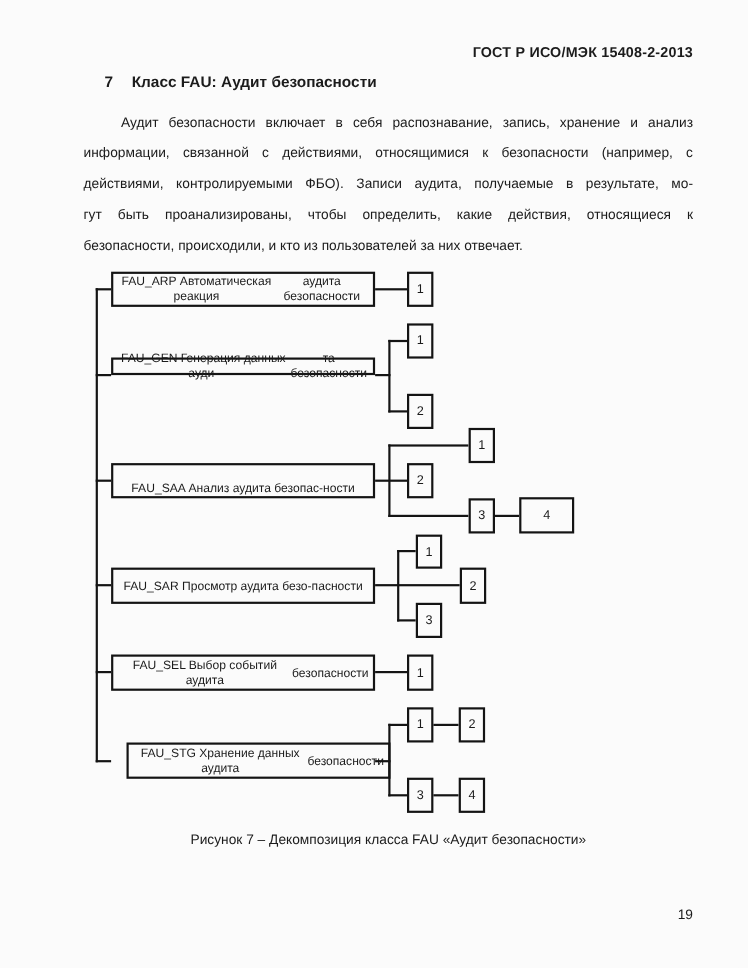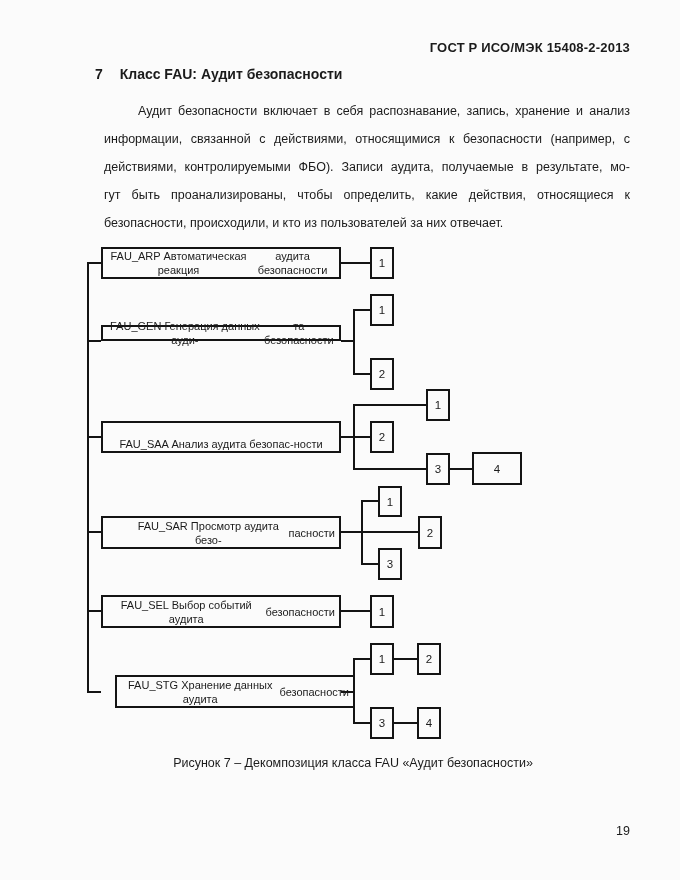--- a/index.html
+++ b/index.html
@@ -6,21 +6,21 @@
   .page {
     position:relative; width:680px; height:880px; overflow:hidden;
     background:#fbfbfb; color:#1b1b1b;
     font-family:"Liberation Sans", sans-serif;
     border-radius:13px;
   }
   .hdr   { position:absolute; top:40px; right:50px; font-size:13px; font-weight:bold; letter-spacing:0.2px; }
   .title { position:absolute; top:66px; left:95px;  font-size:14px; font-weight:bold; }
   .title .num { display:inline-block; margin-right:13px; }
   .para  { position:absolute; top:97px; left:76px; width:554px; font-size:12.5px; line-height:28px; }
-  .pl        { text-align:justify; text-align-last:justify;margin-left:28px; }
+  .pl        { text-align:justify; text-align-last:justify; }
   .pl.first  { text-indent:34px; }
   .pl.last   { text-align:justify; text-align-last:left; }
 
   .box {
     position:absolute; box-sizing:border-box;
     border:2px solid #141414; background:#fbfbfb;
     display:flex; align-items:center; justify-content:center; text-align:center;
   }
   .fam { flex-direction:row; font-size:11px; line-height:14px; padding:0 4px; }
   .numbox { font-size:11.5px; }
@@ -84,21 +84,21 @@
     <div class="ln" style="left:341px; top:436px; width:29px; height:2px;"></div>
     <div class="ln" style="left:353px; top:404px; width:2px; height:66px;"></div>
     <div class="ln" style="left:353px; top:404px; width:73px; height:2px;"></div>
     <div class="box numbox" style="left:426px; top:389px; width:24px; height:32px;">1</div>
     <div class="box numbox" style="left:370px; top:421px; width:24px; height:32px;">2</div>
     <div class="ln" style="left:353px; top:468px; width:73px; height:2px;"></div>
     <div class="box numbox" style="left:426px; top:453px; width:24px; height:32px;">3</div>
     <div class="ln" style="left:450px; top:468px; width:22px; height:2px;"></div>
     <div class="box numbox" style="left:472px; top:452px; width:50px; height:33px;">4</div>
 
-    <div class="box fam" style="left:101px; top:516px; width:240px; height:33px;padding-left:25px;">
+    <div class="box fam" style="left:101px; top:516px; width:240px; height:33px;">
       <span>FAU_SAR Просмотр аудита безо-</span>
       <span>пасности</span>
     </div>
     <div class="ln" style="left:341px; top:531px; width:77px; height:2px;"></div>
     <div class="ln" style="left:361px; top:500px; width:2px; height:65px;"></div>
     <div class="ln" style="left:361px; top:500px; width:17px; height:2px;"></div>
     <div class="box numbox" style="left:378px; top:486px; width:24px; height:31px;">1</div>
     <div class="box numbox" style="left:418px; top:516px; width:24px; height:33px;">2</div>
     <div class="ln" style="left:361px; top:563px; width:17px; height:2px;"></div>
     <div class="box numbox" style="left:378px; top:548px; width:24px; height:32px;">3</div>

